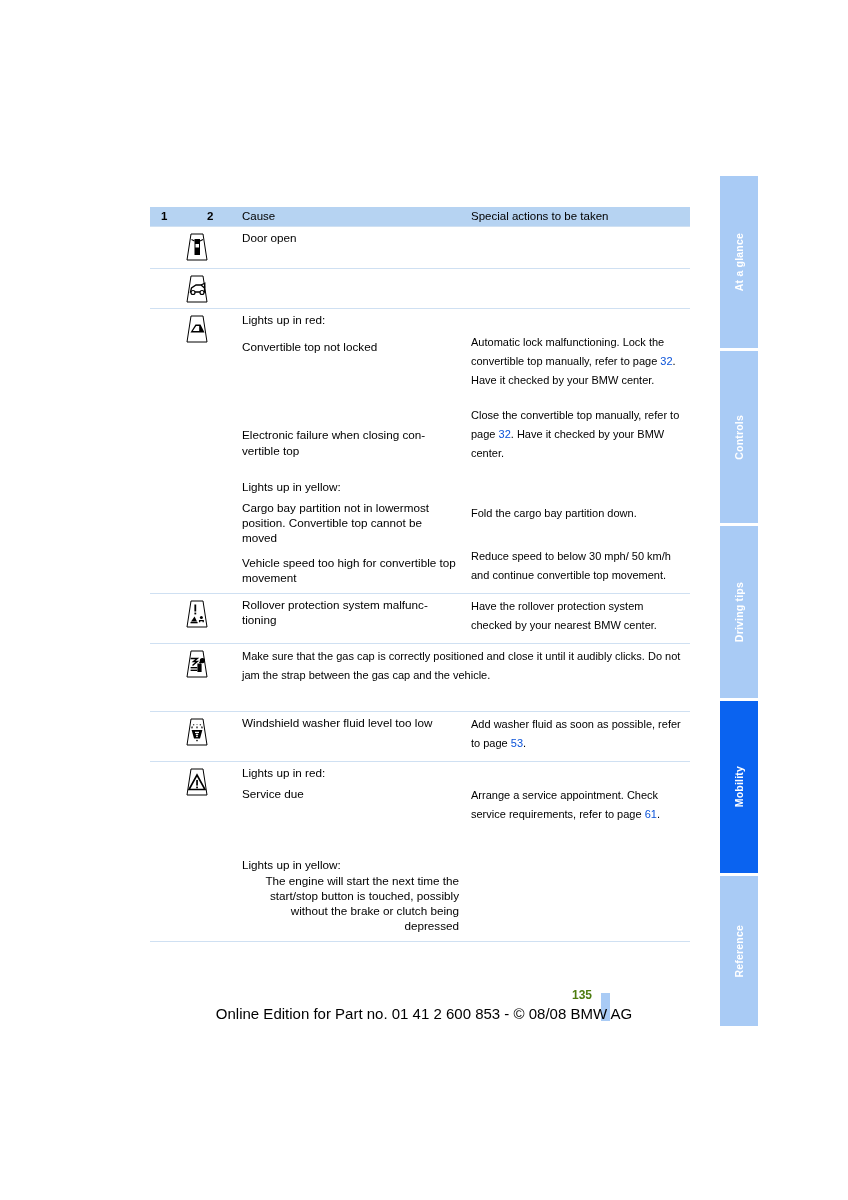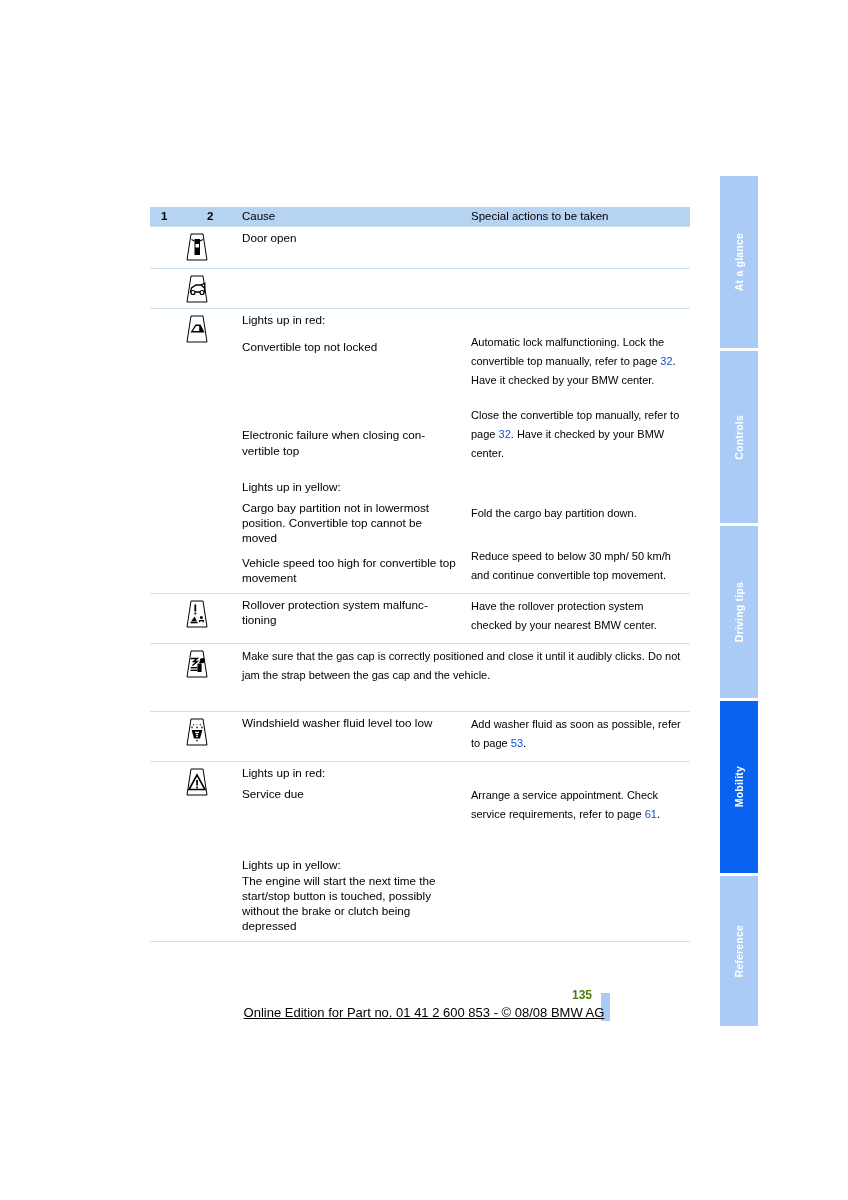--- a/index.html
+++ b/index.html
@@ -128,23 +128,22 @@
     text-align: right;
     font-size: 12px;
     font-weight: bold;
     color: #4d7c0f;
   }
   #footer-note {
     position: absolute;
     left: 0; top: 1005px;
     width: 848px;
     text-align: center;
-    font-size: 13px;
+    font-size: 15px;
     color: #000;
-    text-decoration: underline;
   }
   #footer-mark {
     position: absolute;
     left: 601px;
     top: 993px;
     width: 9px;
     height: 28px;
     background: #a9cbf5;
   }
 </style>
@@ -312,21 +311,21 @@
             <path d="M16 8 L24 22.5 L8 22.5 Z" fill="none" stroke="#000" stroke-width="1.6"></path>
             <rect x="15.2" y="13" width="1.7" height="5.6" fill="#000"></rect>
             <rect x="15.2" y="19.6" width="1.7" height="1.7" fill="#000"></rect>
           </svg>
         </span>
       </div>
       <div class="cell-cause">
         <div class="blk">Lights up in red:</div>
         <div class="blk" style="margin-top:6px;">Service due</div>
         <div class="blk" style="margin-top:56px;">Lights up in yellow:</div>
-        <div class="blk" style="margin-top:0px;">The engine will start the next time the start/stop button is touched, possibly without the brake or clutch being depressed</div>
+        <div class="blk" style="margin-top:0px;text-align:right;">The engine will start the next time the start/stop button is touched, possibly without the brake or clutch being depressed</div>
       </div>
       <div class="cell-action">
         <div class="blk" style="margin-top:21px;"><span>Arrange a service appointment. Check service requirements, refer to page </span><span class="pref">61</span><span>.</span></div>
       </div>
     </div>
 
     <div class="row-end"></div>
   </div>
 
   <div id="pagenum">135</div>

